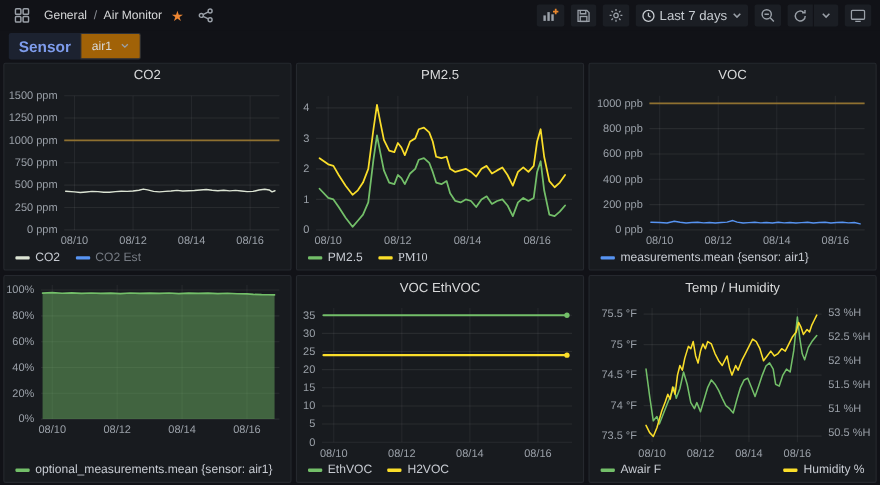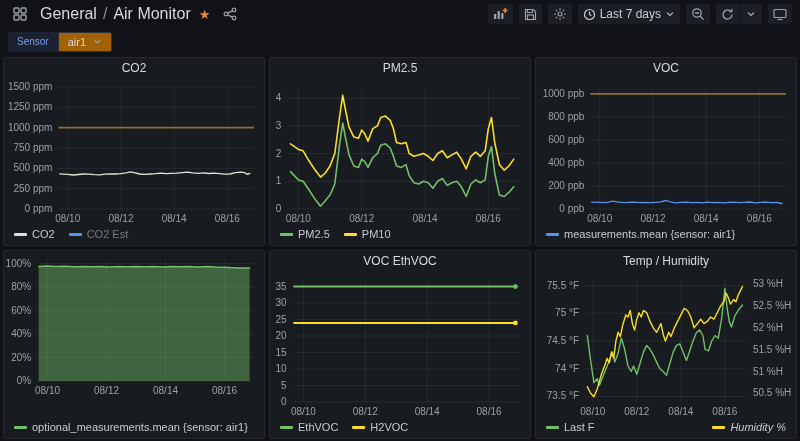--- a/index.html
+++ b/index.html
@@ -2,36 +2,36 @@
 <html><head>
 <meta charset="utf-8">
 <style>
   *{box-sizing:border-box;margin:0;padding:0}
   html,body{width:800px;height:441px;overflow:hidden}
   body{background:#111217;font-family:"Liberation Sans",sans-serif;-webkit-font-smoothing:antialiased}
 
   
   .topnav{height:28px;display:flex;align-items:center;padding:0 8px;background:#111217}
   .nav-left{display:flex;align-items:center;gap:8px;flex:1;min-width:0}
-  .crumb{display:flex;align-items:center;gap:6px;font-size:16px;color:#d8d9da;white-space:nowrap}
+  .crumb{display:flex;align-items:center;gap:6px;font-size:11px;color:#d8d9da;white-space:nowrap}
   .crumb .sep{color:#8e9299;font-weight:400}
   .crumb b{font-weight:500}
   .star{color:#ef8733;font-size:13px;line-height:1;cursor:pointer}
   .iconbtn{display:flex;align-items:center;justify-content:center;height:20px;min-width:22px;
     border-radius:2px;background:#1b1e24;cursor:pointer;padding:0 5px;gap:4px}
   .iconbtn.flat{background:transparent}
   .nav-right{display:flex;align-items:center;gap:6px}
   .btn-label{color:#c7ccd1;font-size:12px}
   .btngroup{display:flex;gap:1px}
   svg.ic{display:block}
 
   
   .subnav{height:27px;display:flex;align-items:center;padding:0 8px}
   .var{display:flex;align-items:stretch}
-  .var-label{background:#1c2230;color:#7e9cec;font-size:10px;font-weight:400;
+  .var-label{background:#1c2230;color:#7e9cec;font-size:14px;font-weight:700;
     padding:4px 9px;border-radius:2px 0 0 2px;display:flex;align-items:center}
   .var-value{background:#a16207;border:1px solid #2e3138;color:#d8d9da;font-size:11px;
     padding:3px 9px;display:flex;align-items:center;gap:7px;border-radius:0 2px 2px 0;cursor:pointer}
 
   
   .grid{display:grid;grid-template-columns:1fr 1fr 1fr;grid-template-rows:189px 189px;
     gap:4px;padding:2px 3px 3px}
   .panel{background:#181b1f;border:1px solid #25282e;border-radius:2px;
     display:flex;flex-direction:column;min-width:0}
   .panel-title{height:21px;line-height:21px;text-align:center;color:#d8d9da;
@@ -208,21 +208,21 @@
           <polyline points="20.5,64.8 28.4,70.4 33.1,71.8 37.9,80.1 44.2,89.8 50.5,98.1 55.3,94.0 60.0,87.0 64.8,74.5 69.5,38.5 72.7,16.3 75.9,33.0 79.0,48.2 83.8,57.9 88.5,59.3 91.7,51.0 94.9,55.1 98.0,62.1 102.8,49.6 107.5,46.8 110.7,38.5 115.4,37.1 120.2,41.3 123.4,49.6 126.5,63.5 131.3,64.8 136.0,63.5 139.2,74.5 143.9,77.3 148.7,75.9 153.4,74.5 158.2,77.3 162.9,81.5 167.7,74.5 172.4,71.8 177.2,78.7 181.9,75.9 186.7,73.2 191.4,80.1 196.2,89.8 200.9,77.3 205.7,73.2 210.4,77.3 215.2,71.8 218.3,49.6 221.5,38.5 224.7,63.5 229.4,85.6 234.2,91.2 238.9,87.0 243.7,80.1" fill="none" stroke="#FADE2A" stroke-width="1.6" stroke-linejoin="round" stroke-linecap="round"></polyline>
           <polyline points="20.5,92.6 28.4,100.9 33.1,102.3 37.9,109.2 44.2,118.9 50.5,127.2 55.3,121.7 60.0,116.1 64.8,105.0 69.5,66.2 72.7,44.0 75.9,60.7 79.0,75.9 83.8,87.0 88.5,88.4 91.7,80.1 94.9,82.9 98.0,88.4 102.8,78.7 107.5,74.5 110.7,66.2 115.4,64.8 120.2,69.0 123.4,77.3 126.5,87.0 131.3,88.4 136.0,85.6 139.2,96.7 143.9,103.7 148.7,105.0 153.4,102.3 158.2,103.7 162.9,109.2 167.7,102.3 172.4,99.5 177.2,106.4 181.9,103.7 186.7,102.3 191.4,107.8 196.2,117.5 200.9,105.0 205.7,100.9 210.4,103.7 215.2,100.9 218.3,77.3 221.5,67.6 224.7,94.0 229.4,116.1 234.2,117.5 238.9,113.4 243.7,107.8" fill="none" stroke="#73BF69" stroke-width="1.6" stroke-linejoin="round" stroke-linecap="round"></polyline>
         </svg></div>
     <div class="legend">
         <span class="legend-item">
           <i class="swatch" style="background: rgb(115, 191, 105);"></i>
           <b style="color: rgb(199, 203, 210);">PM2.5</b>
         </span>
         <span class="legend-item">
           <i class="swatch" style="background: rgb(250, 222, 42);"></i>
-          <b style="color: rgb(199, 203, 210);">PM10</b>
+          <b style="color: rgb(199, 203, 210); font-family: Liberation Serif, serif;">PM10</b>
         </span>
       </div>
   </div>
   <div class="panel">
     <div class="panel-title">VOC</div>
     <div class="chart"><svg width="260" height="147">
           <line x1="63.71428571428571" x2="63.71428571428571" y1="8" y2="130" stroke="rgba(255,255,255,0.06)" stroke-width="1"></line>
           <text x="63.71428571428571" y="143" text-anchor="middle" fill="#9aa0a8" font-size="10">08/10</text>
           <line x1="116.93877551020408" x2="116.93877551020408" y1="8" y2="130" stroke="rgba(255,255,255,0.06)" stroke-width="1"></line>
           <text x="116.93877551020408" y="143" text-anchor="middle" fill="#9aa0a8" font-size="10">08/12</text>
@@ -353,21 +353,21 @@
           <text x="216.9" y="80.71428571428567" text-anchor="start" fill="#9aa0a8" font-size="10">51.5 %H</text>
           <text x="216.9" y="58.92857142857142" text-anchor="start" fill="#9aa0a8" font-size="10">52 %H</text>
           <text x="216.9" y="37.14285714285716" text-anchor="start" fill="#9aa0a8" font-size="10">52.5 %H</text>
           <text x="216.9" y="15.35714285714291" text-anchor="start" fill="#9aa0a8" font-size="10">53 %H</text>
           <polyline points="51.3,63.5 54.6,88.4 57.9,110.6 61.2,106.7 63.4,113.4 66.7,105.0 70.0,96.7 73.3,88.4 76.6,80.1 78.8,90.1 82.1,81.2 85.4,66.2 88.7,77.3 92.0,94.0 95.3,99.5 97.5,94.0 100.8,102.3 104.1,91.2 107.4,80.1 110.7,73.4 114.0,77.3 117.3,82.9 120.6,90.1 123.9,96.7 127.2,99.5 130.6,103.4 133.9,91.2 137.2,80.1 140.5,73.4 143.8,71.8 147.1,80.1 150.4,88.4 153.7,79.0 157.0,69.0 160.3,60.7 163.6,57.9 166.9,63.5 169.1,77.3 172.4,79.0 175.7,69.0 179.0,63.5 182.3,66.2 185.6,46.8 188.9,16.3 191.1,35.7 193.3,49.6 195.5,55.1 198.8,44.0 202.1,38.5 204.3,35.7 206.5,33.0" fill="none" stroke="#73BF69" stroke-width="1.4" stroke-linejoin="round" stroke-linecap="round"></polyline>
           <polyline points="51.3,114.7 54.6,121.3 57.9,124.8 61.2,116.9 65.6,101.7 68.9,93.0 71.1,86.4 73.3,90.8 75.5,79.9 77.7,86.4 79.9,69.0 82.1,60.3 84.3,64.6 86.5,53.8 89.8,42.9 92.0,45.0 94.2,38.5 96.4,51.6 98.6,58.1 100.8,47.2 103.0,40.7 105.2,45.0 107.4,38.5 110.7,40.7 114.0,49.4 117.3,55.9 120.6,60.3 122.8,55.9 125.0,51.6 127.2,62.5 129.4,69.0 132.8,60.3 135.0,64.6 138.3,55.9 141.6,49.4 144.9,42.9 148.2,36.3 151.5,38.5 154.8,45.0 158.1,55.9 161.4,51.6 164.7,47.2 168.0,51.6 171.3,49.4 174.6,45.0 177.9,47.2 181.2,40.7 184.5,34.1 187.8,29.8 190.0,21.1 192.2,25.4 194.4,32.0 197.7,27.6 199.9,29.8 202.1,23.3 204.3,18.9 206.5,14.5" fill="none" stroke="#FADE2A" stroke-width="1.4" stroke-linejoin="round" stroke-linecap="round"></polyline>
         </svg></div>
     <div class="legend">
         <span class="legend-item">
           <i class="swatch" style="background: rgb(115, 191, 105);"></i>
-          <b style="color: rgb(199, 203, 210);">Last F</b>
+          <b style="color: rgb(199, 203, 210);">Awair F</b>
         </span>
         <span class="legend-item right">
           <i class="swatch" style="background: rgb(250, 222, 42);"></i>
-          <b style="color: rgb(199, 203, 210); font-style: italic;">Humidity %</b>
+          <b style="color: rgb(199, 203, 210);">Humidity %</b>
         </span>
       </div>
   </div>
 </div>
 
 </body></html>

